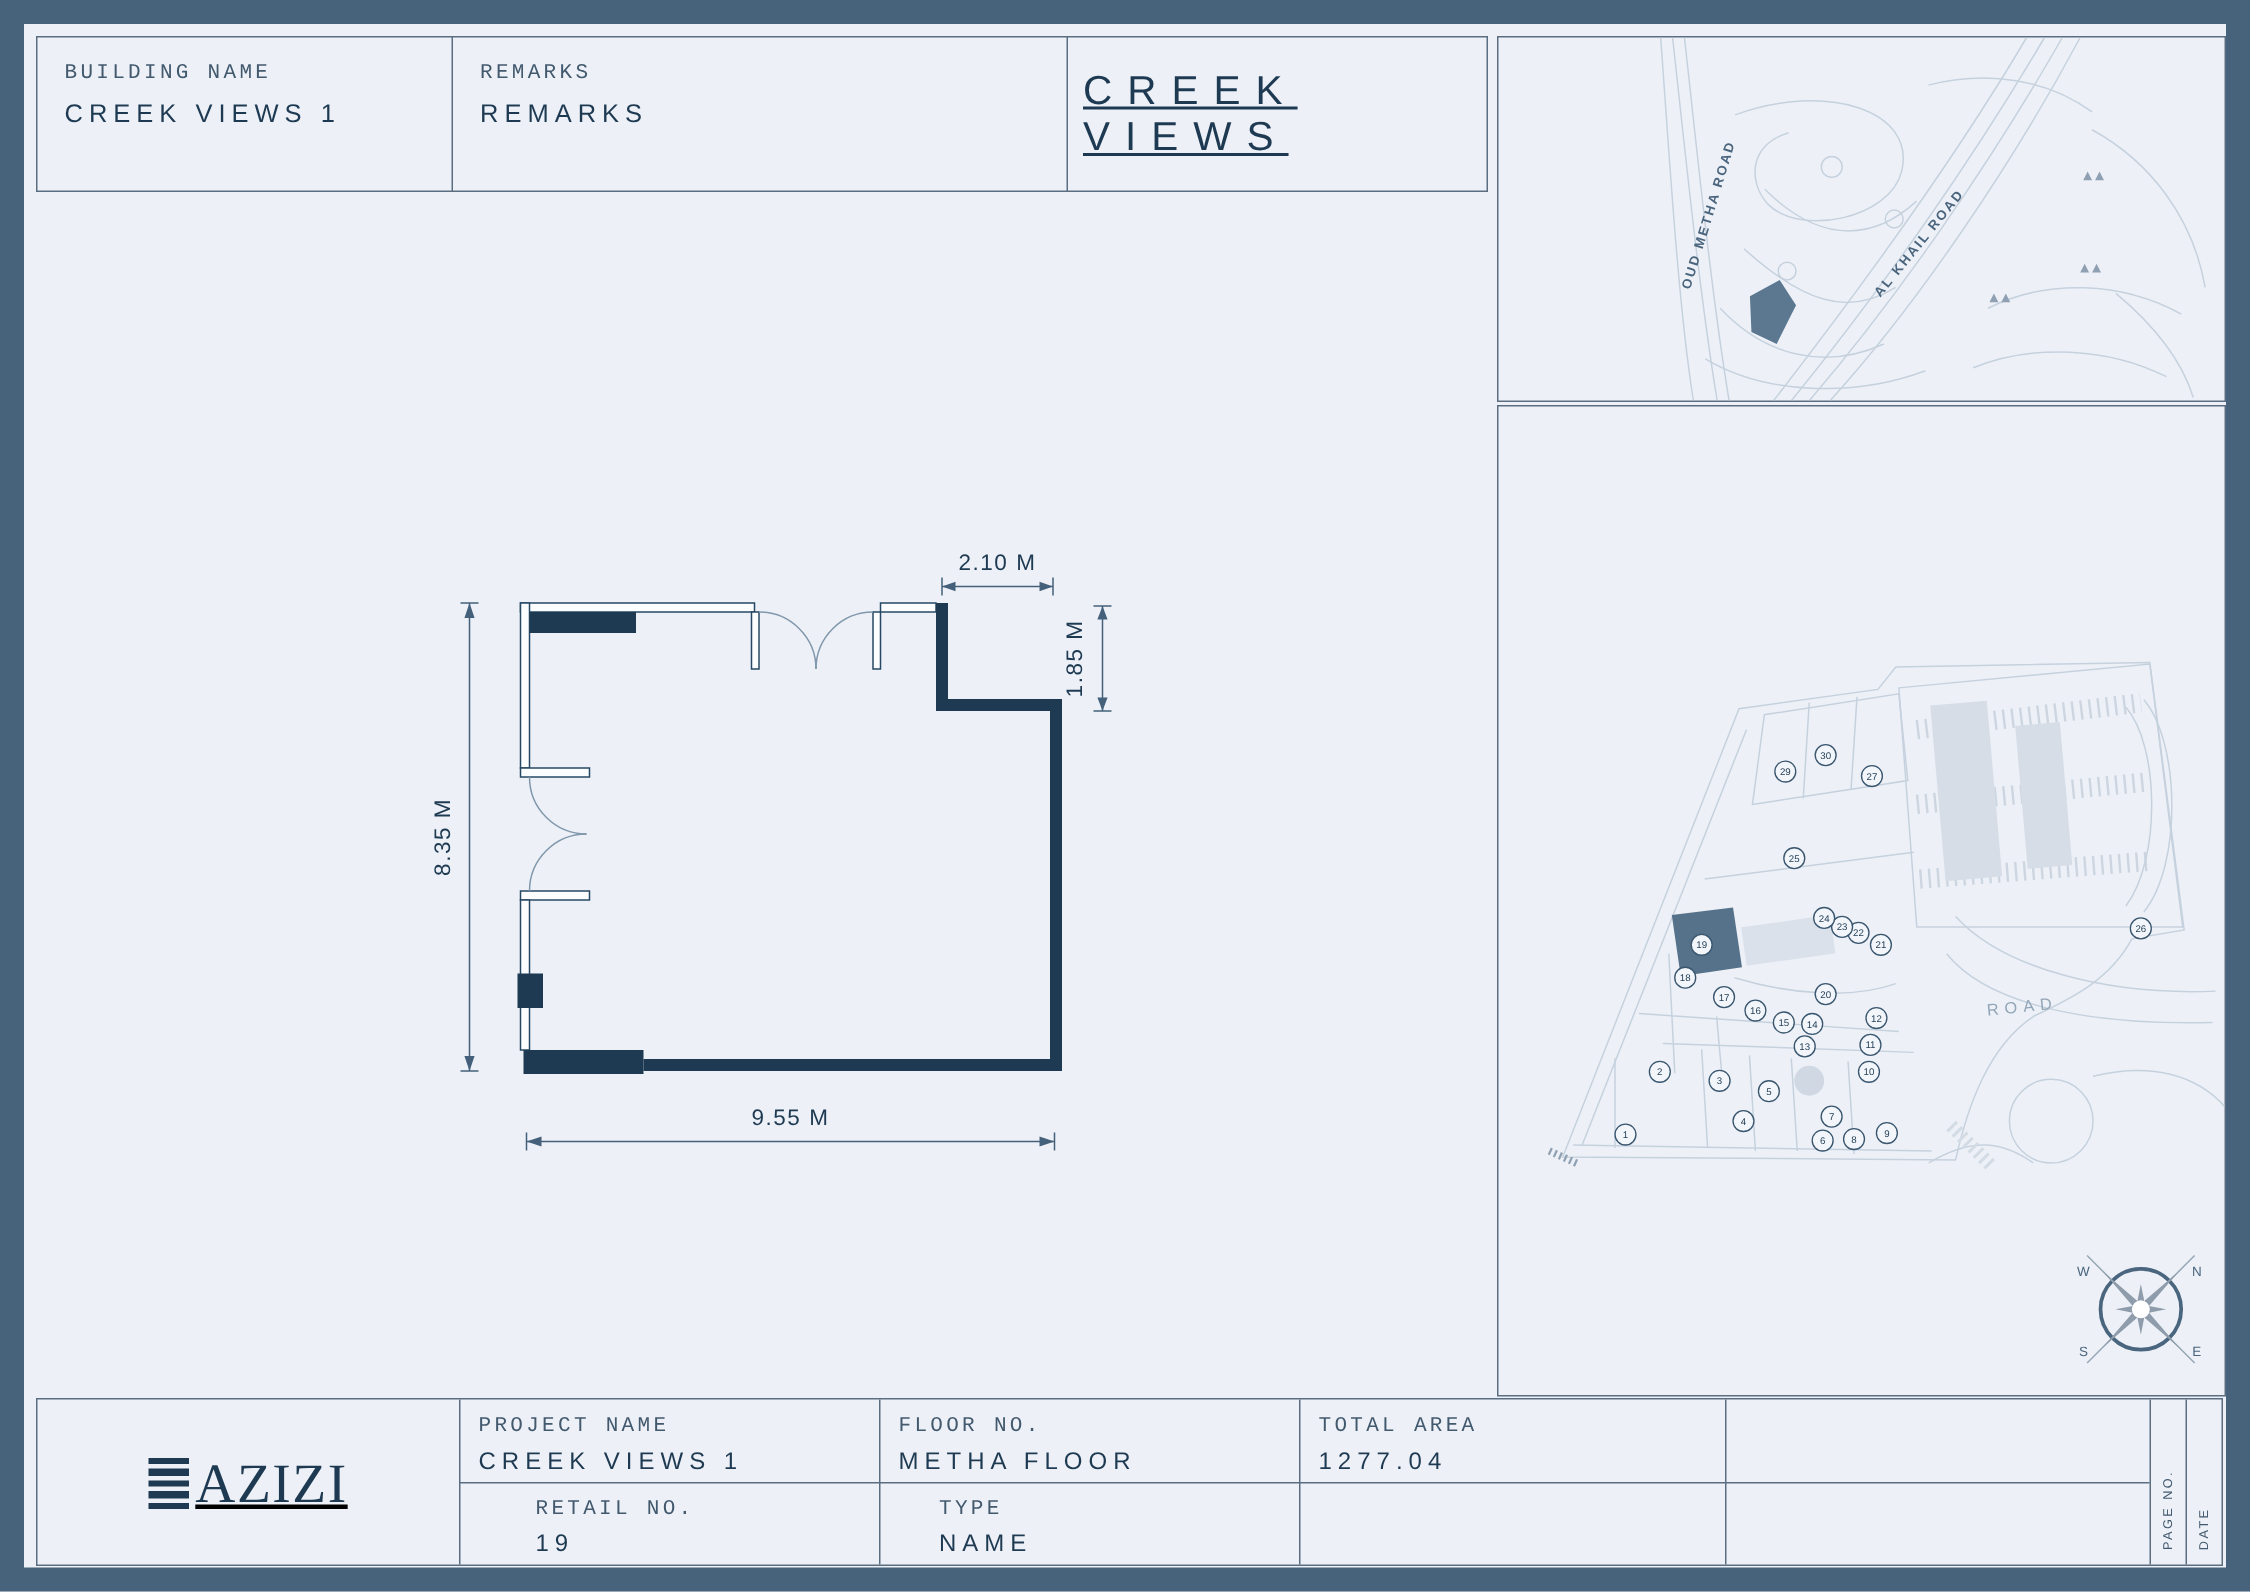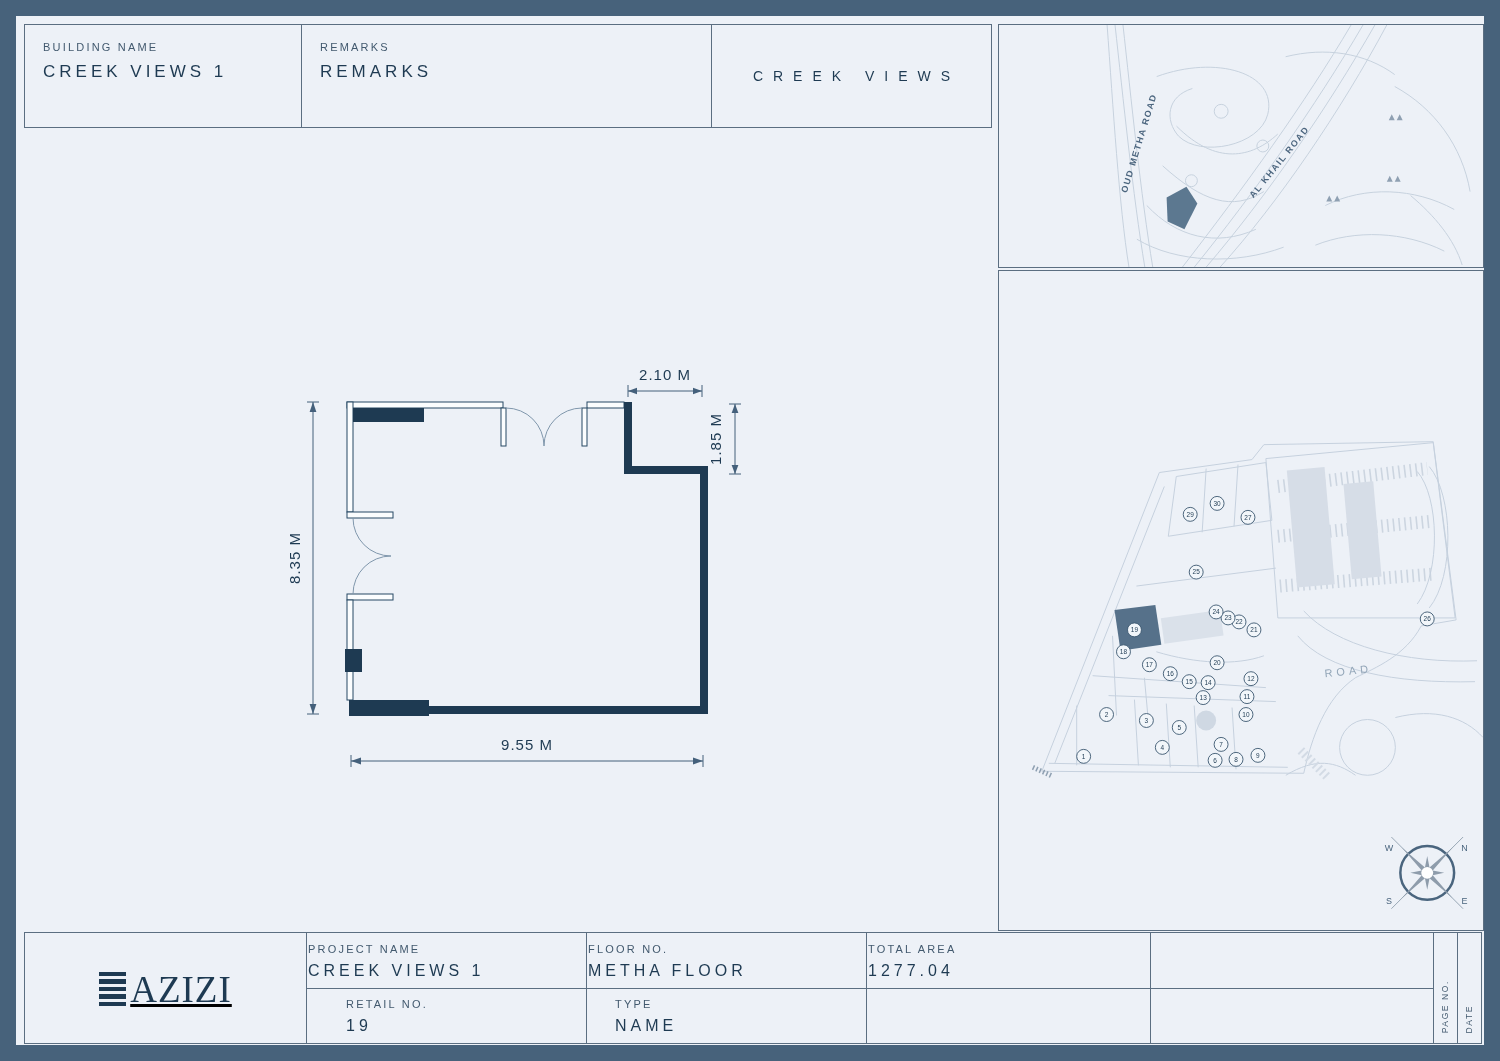--- a/index.html
+++ b/index.html
@@ -11,43 +11,43 @@
     --faint:#c6d1de;
     --medium:#8fa2b4;
     --fill-soft:#d6dde7;
   }
   *{margin:0;padding:0;box-sizing:border-box;}
   html,body{width:1500px;height:1061px;}
   body{background:var(--frame);font-family:"Liberation Sans",sans-serif;position:relative;overflow:hidden;}
   .paper{position:absolute;left:16px;top:16px;width:1468px;height:1029px;background:var(--paper);}
 
   
-  .cell-label{font-size:11px;letter-spacing:2.2px;color:var(--label);font-weight:500;}
+  .cell-label{font-size:14px;letter-spacing:2.2px;color:var(--label);font-weight:500;font-family:Liberation Mono, monospace;}
   .cell-value{font-size:17px;letter-spacing:4px;color:var(--ink);font-weight:400;margin-top:9px;white-space:nowrap;}
 
   
   .hdr{position:absolute;left:8px;top:8px;display:flex;}
   .hdr .cell{border:1px solid var(--border);height:104px;padding:16px 0 0 18px;background:var(--paper);}
   .hdr .cell + .cell{border-left:none;}
   .hdr .c1{width:278px;}
   .hdr .c2{width:410px;}
   .hdr .c3{width:280px;display:flex;align-items:center;justify-content:center;padding:0;}
-  .sheet-title{font-size:14px;letter-spacing:10px;color:var(--ink);font-weight:500;padding-left:10px;}
+  .sheet-title{font-size:27px;letter-spacing:10px;color:var(--ink);font-weight:500;padding-left:10px;text-decoration:underline;}
 
   
   .panel{position:absolute;border:1px solid var(--border);background:var(--paper);}
   .panel-map{left:982px;top:8px;width:486px;height:244px;}
   .panel-site{left:982px;top:254px;width:486px;height:661px;}
   .panel svg{display:block;width:100%;height:100%;}
 
   
   .bt{position:absolute;left:8px;top:916px;width:1458px;height:112px;border:1px solid var(--border);background:var(--paper);}
   .bt .v{position:absolute;top:0;bottom:0;width:0;border-left:1px solid var(--border);}
   .bt .h{position:absolute;left:281px;width:1127px;top:55px;height:0;border-top:1px solid var(--border);}
-  .bt .bcell{position:absolute;padding:10px 0 0 2px;}
+  .bt .bcell{position:absolute;padding:10px 0 0 13px;}
   .bt .bcell .cell-value{margin-top:7px;font-size:16px;}
 
   .logo-cell{position:absolute;left:0;top:0;width:281px;height:112px;display:flex;align-items:center;justify-content:center;}
   .logo{display:flex;align-items:center;gap:4px;text-decoration:underline;}
   .logo-bars{display:flex;flex-direction:column;gap:3px;}
   .logo-bars div{width:27px;height:4.4px;background:var(--ink);}
   .logo-text{font-family:"Liberation Serif",serif;font-size:37px;letter-spacing:1px;color:var(--ink);line-height:1;}
 
   .vstrip{position:absolute;top:0;bottom:0;display:flex;flex-direction:column;justify-content:flex-end;align-items:center;padding-bottom:10px;}
   .vstrip span{writing-mode:vertical-rl;transform:rotate(180deg);font-size:8.5px;letter-spacing:1.6px;color:var(--label);}

